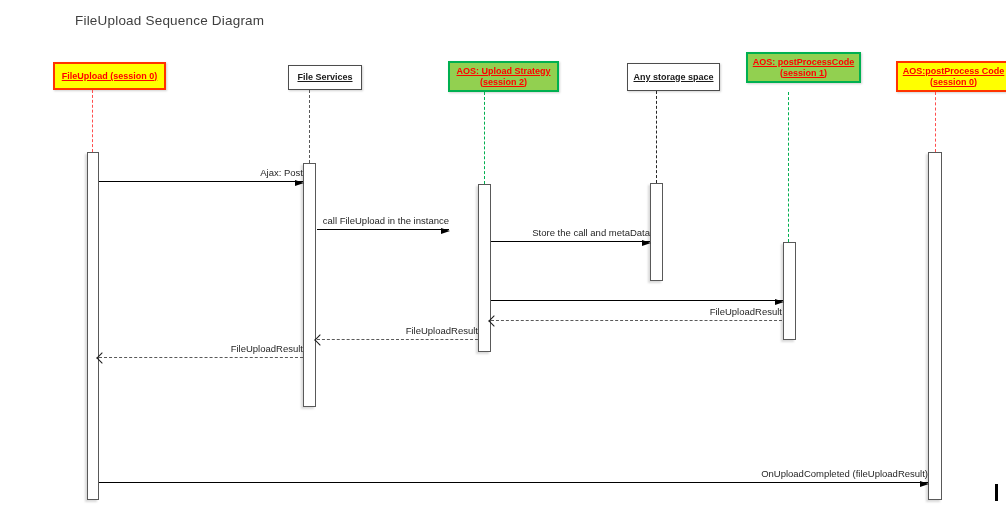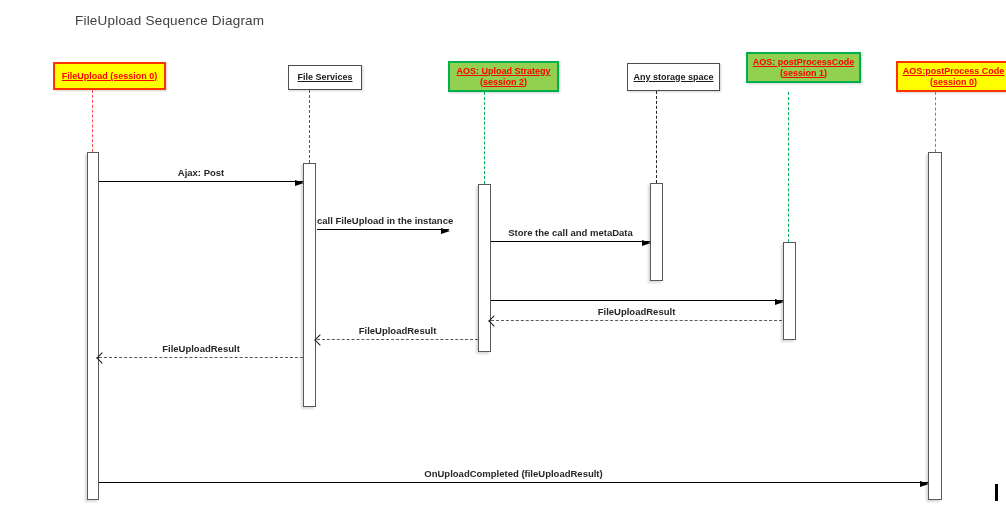--- a/index.html
+++ b/index.html
@@ -29,22 +29,22 @@
   .lifeline.dark {border-left:1.6px dashed #262626;}
   .lifeline.green{border-left:1.6px dashed var(--lifeline-green,#00b050);}
   
   .bar{
     position:absolute;background:#ffffff;border:1.4px solid #595959;
     box-sizing:border-box;box-shadow:-2px 2px 2px rgba(0,0,0,.15);
   }
   
   .msg{position:absolute;}
   .msg .lbl{
-    position:absolute;left:0;right:0;bottom:4px;text-align:center;
-    font-size:9.5px;color:#262626;white-space:nowrap;font-weight:bold;
+    position:absolute;left:0;right:0;bottom:4px;text-align:right;
+    font-size:9.5px;color:#262626;white-space:nowrap;
   }
   .msg .ln{position:absolute;left:0;right:0;bottom:0;height:0;border-top:1.2px solid #000;}
   .msg.dashed .ln{border-top:1.5px dashed #595959;}
   .fhead-r{ 
     position:absolute;right:-1px;bottom:-3.8px;width:0;height:0;
     border-left:9px solid #000;border-top:3.5px solid transparent;border-bottom:3.5px solid transparent;
   }
   .ohead-l{ 
     position:absolute;left:-1px;bottom:-3.5px;width:7px;height:7px;
     border-left:1.6px solid #1a1a1a;border-bottom:1.6px solid #1a1a1a;

